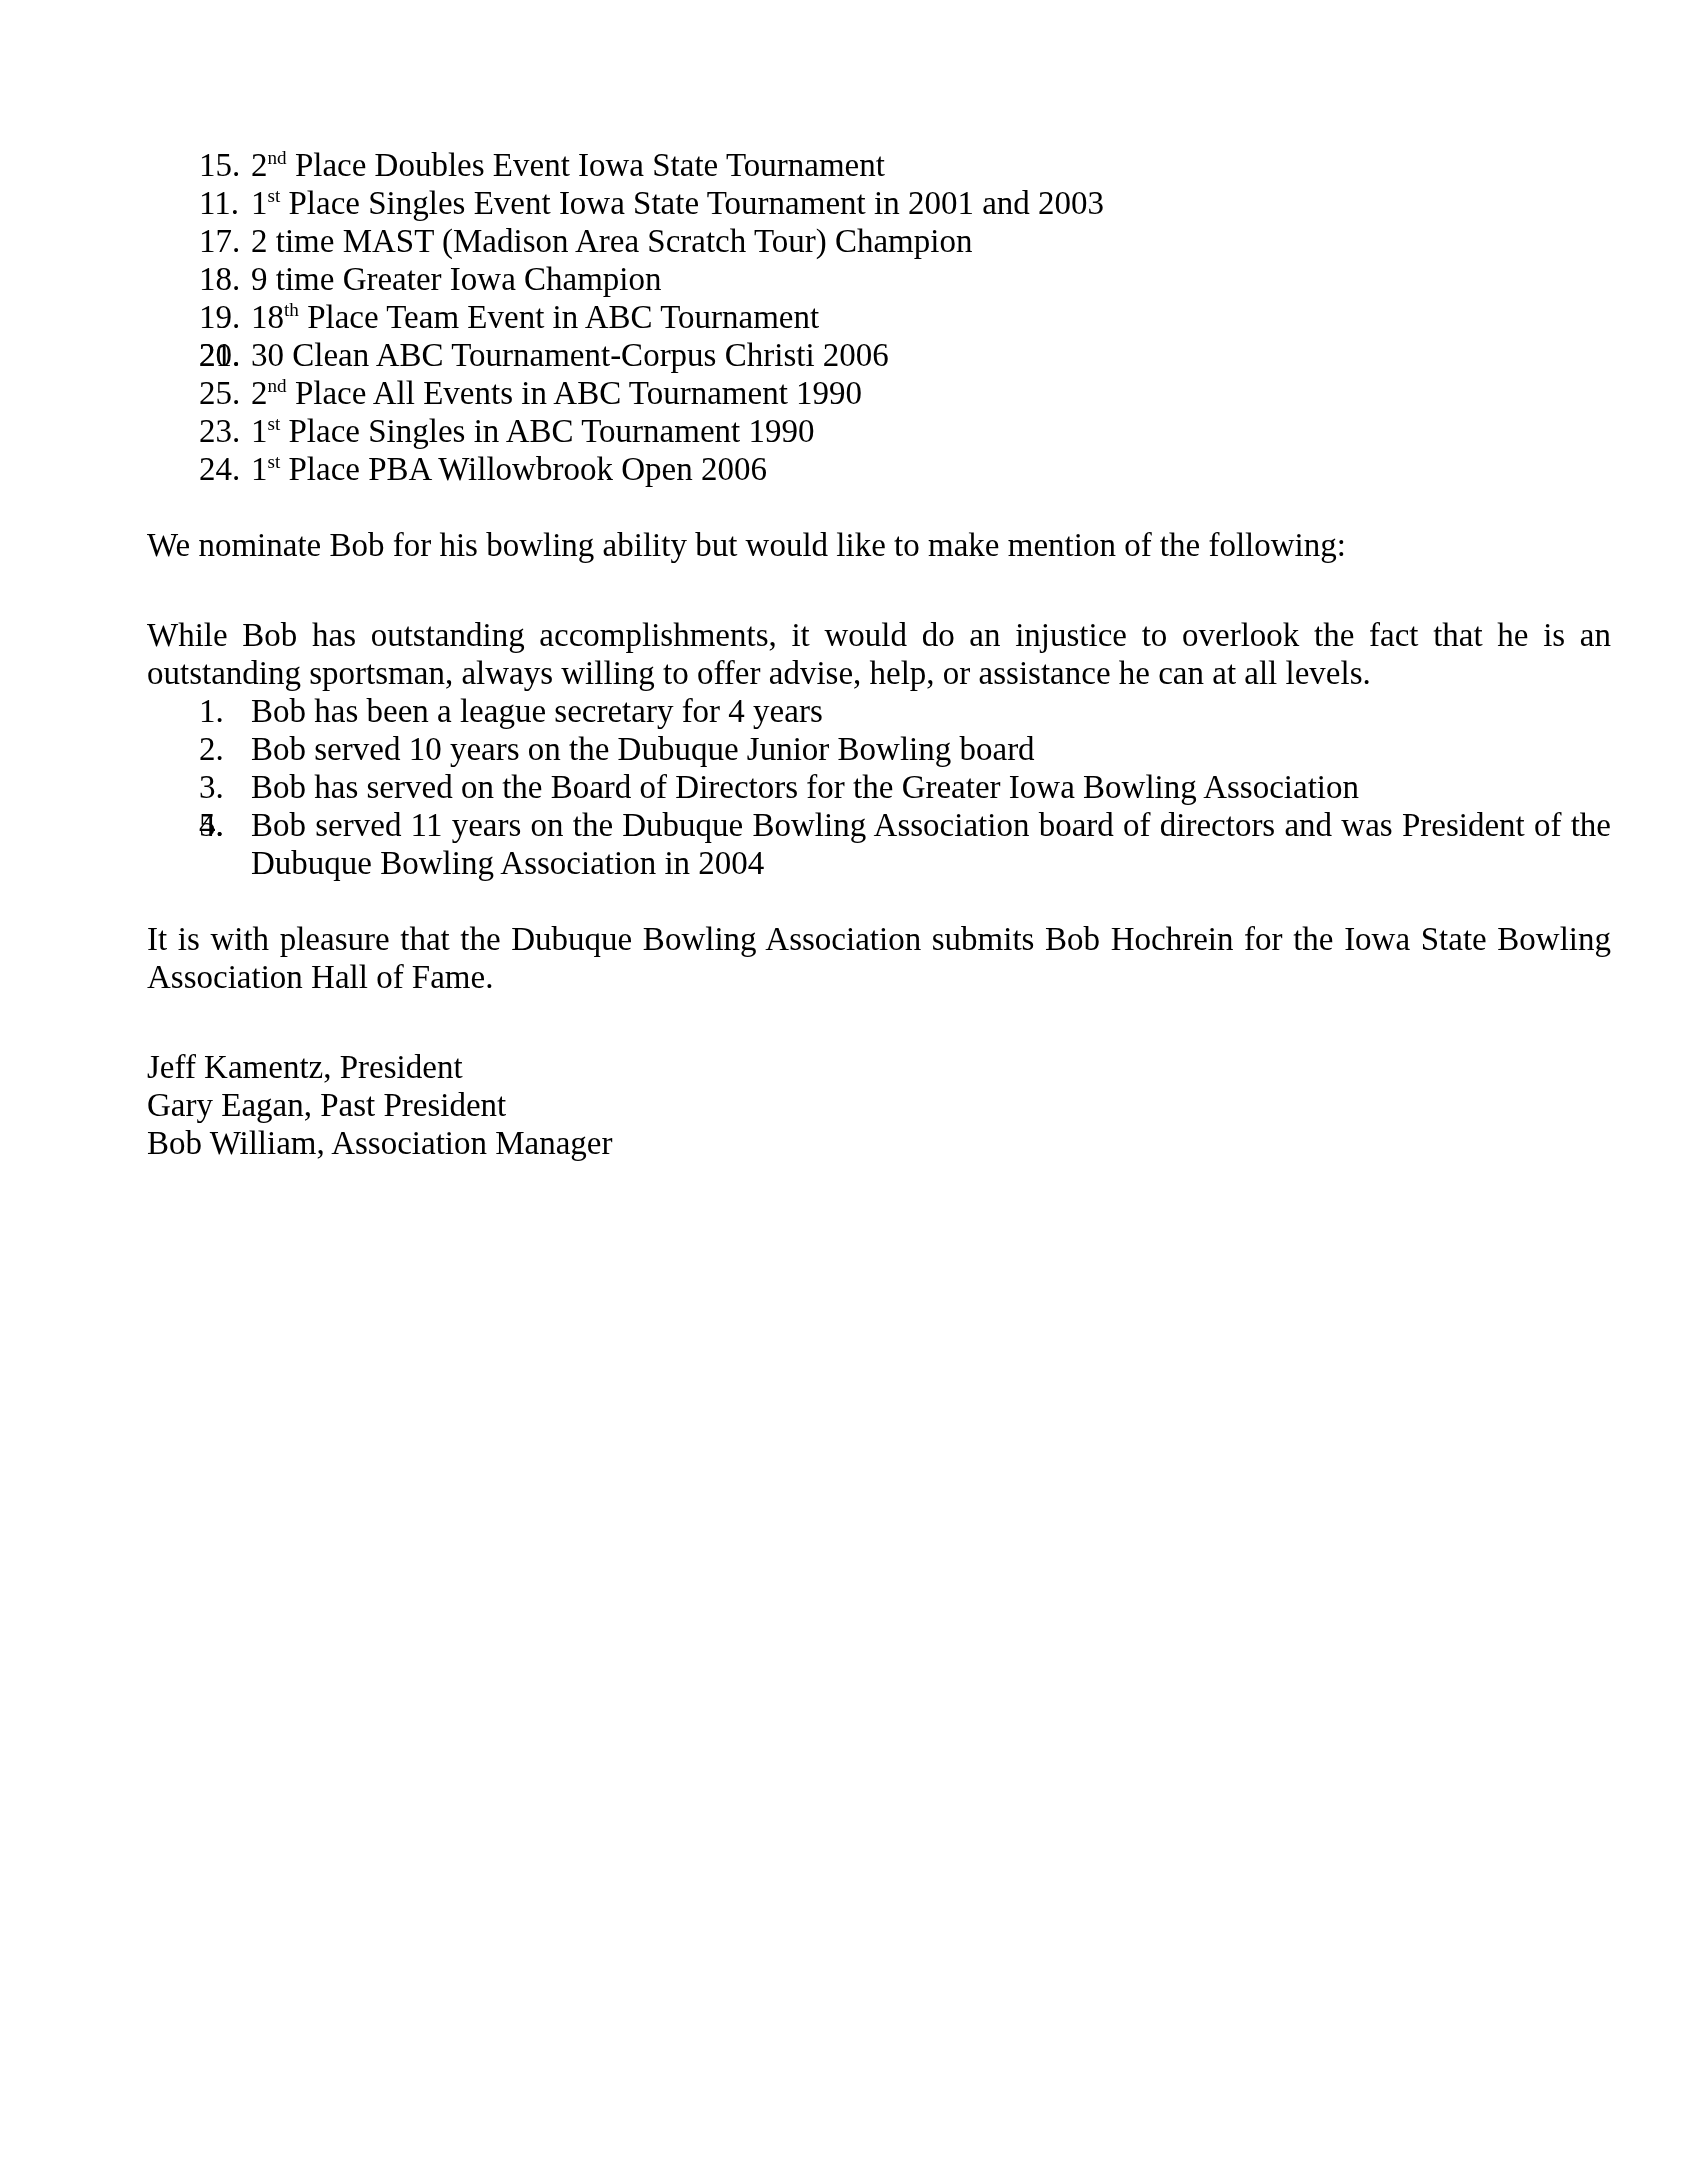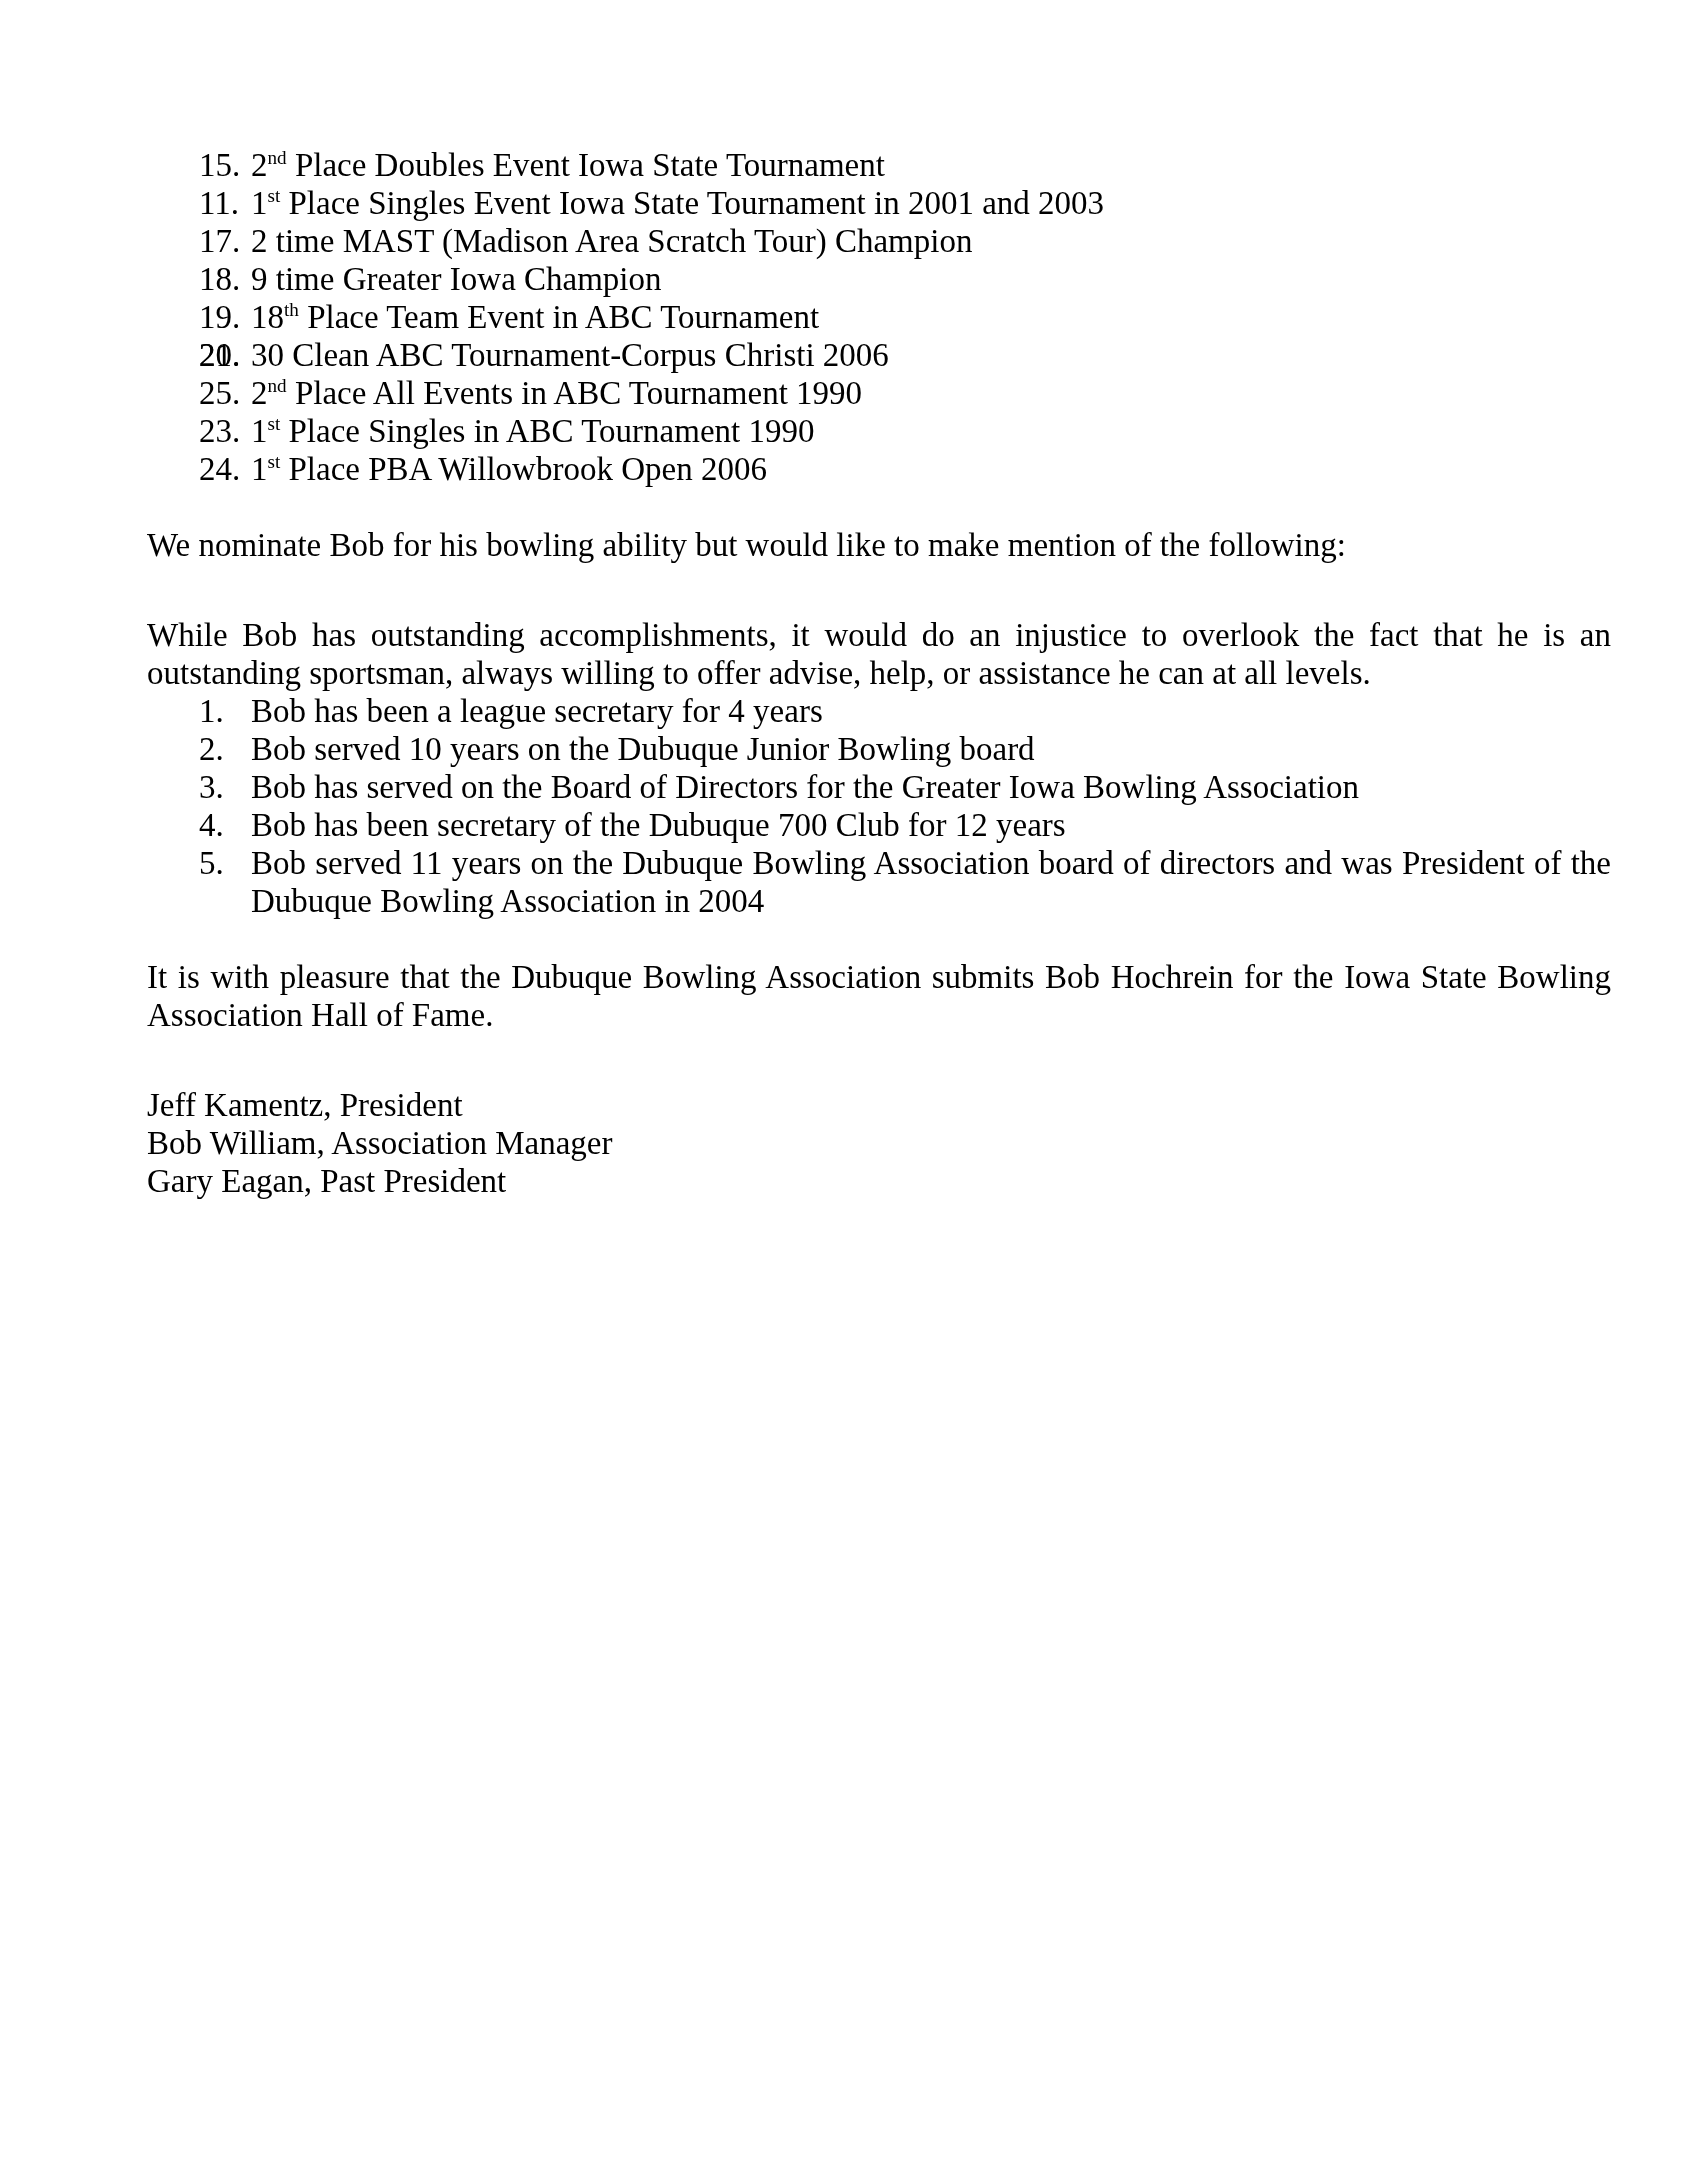--- a/index.html
+++ b/index.html
@@ -124,32 +124,31 @@
       <span class="txt">Bob served 10 years on the Dubuque Junior Bowling board</span>
     </div>
 
     <div class="item">
       <span class="num">3.</span>
       <span class="txt">Bob has served on the Board of Directors for the Greater Iowa Bowling Association</span>
     </div>
 
     <div class="item">
       <span class="num">4.</span>
-      <span class="txt">Bob has been secretary of the Dubuque 700 Club for 12 years</span>
     </div>
 
     <div class="item">
       <span class="num">5.</span>
       <span class="txt">Bob served 11 years on the Dubuque Bowling Association board of directors and was President of the Dubuque Bowling Association in 2004</span>
     </div>
 
   </div>
 
   <p class="para justify p-closing">It is with pleasure that the Dubuque Bowling Association submits Bob Hochrein for the Iowa State Bowling Association Hall of Fame.</p>
 
   <div class="signature-block">
     <p class="sig-line">Jeff Kamentz, President</p>
+    <p class="sig-line">Gary Eagan, Past President</p>
     <p class="sig-line">Bob William, Association Manager</p>
-    <p class="sig-line">Gary Eagan, Past President</p>
   </div>
 
 </div>
 
 
 </body></html>

